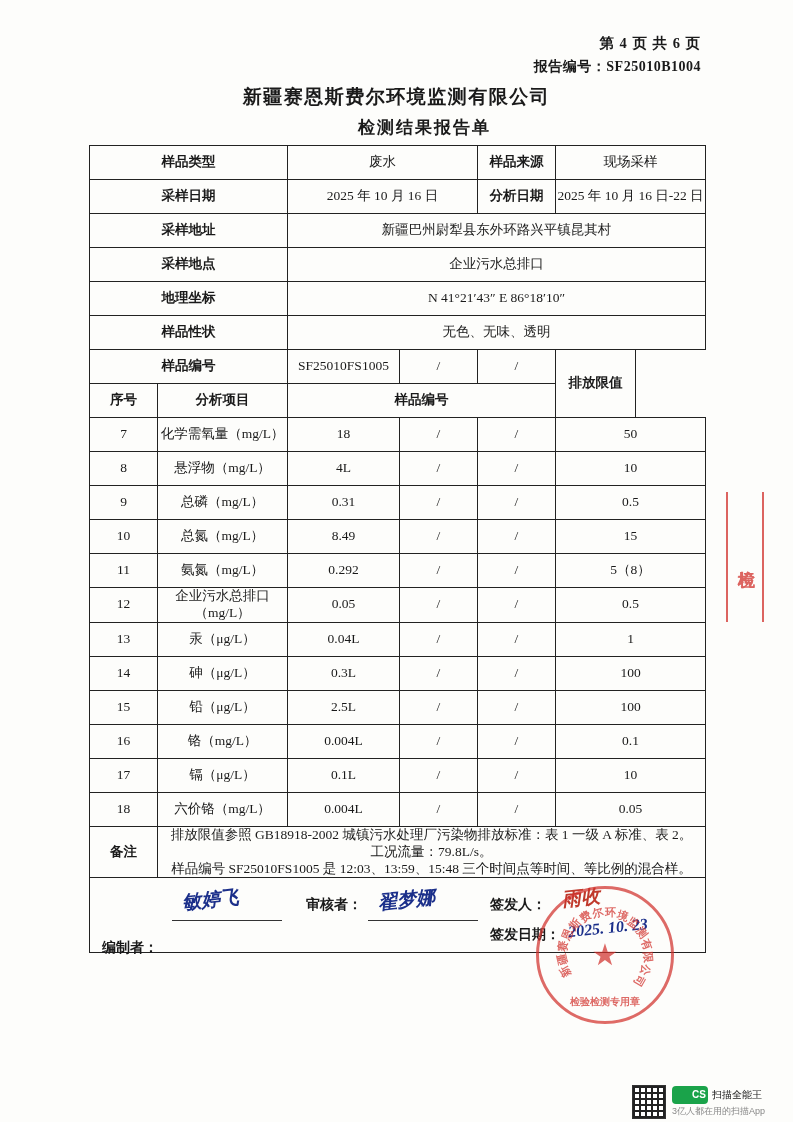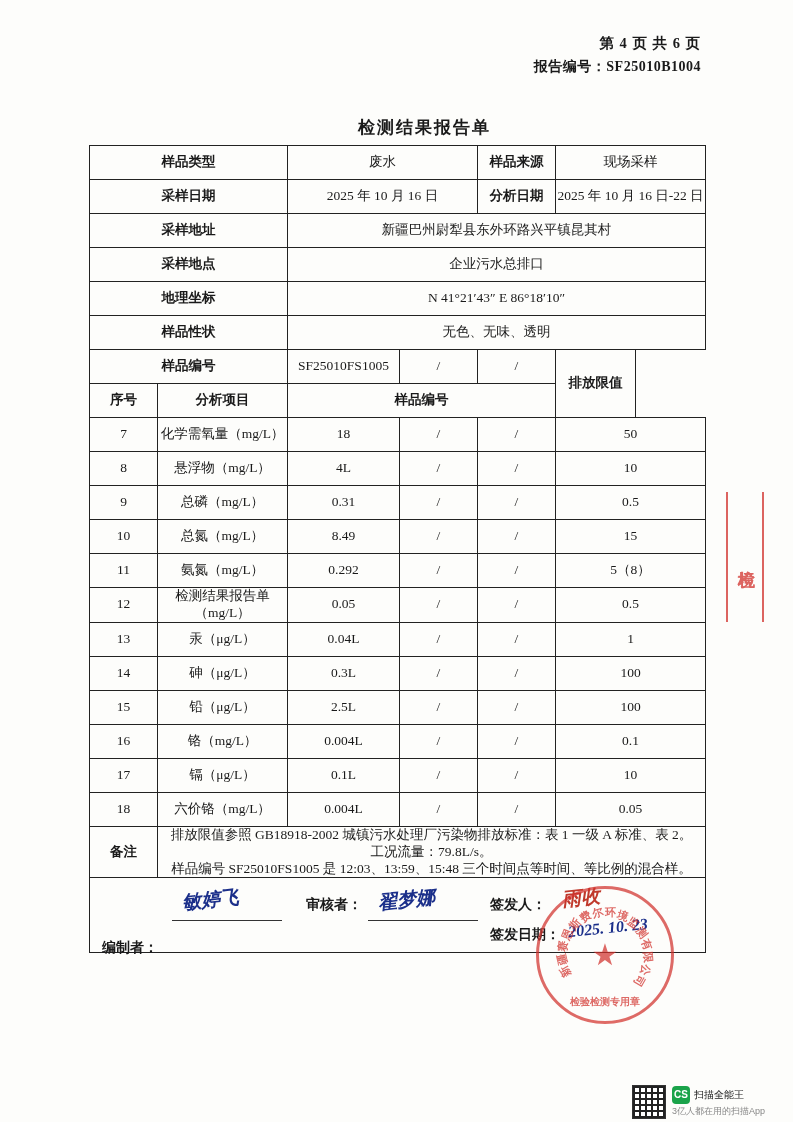--- a/index.html
+++ b/index.html
@@ -188,20 +188,21 @@
   .cs-logo {
     width: 18px; height: 18px;
     background: #1aa34a;
     border-radius: 4px;
     color: #fff;
     font-size: 10px;
     font-weight: bold;
     text-align: center;
     line-height: 18px;
     font-family: "Liberation Sans", sans-serif;
+    padding-left: 18px;
   }
   .cs-txt1 {
     font-size: 10px;
     color: #222;
     font-family: "Liberation Sans", sans-serif;
   }
   .cs-txt2 {
     font-size: 9px;
     color: #888;
     font-family: "Liberation Sans", sans-serif;
@@ -212,20 +213,21 @@
 </head>
 <body>
 
 <div class="page">
 
   <div class="hdr hdr-page">第 4 页 共 6 页</div>
   <div class="hdr hdr-no">
     <span>报告编号：</span><span>SF25010B1004</span>
   </div>
 
+  <div class="title">新疆赛恩斯费尔环境监测有限公司</div>
   <div class="subtitle">检测结果报告单</div>
 
   <table class="main">
     <colgroup>
       <col style="width:68px">
       <col style="width:130px">
       <col style="width:112px">
       <col style="width:78px">
       <col style="width:78px">
       <col style="width:80px">
@@ -309,21 +311,21 @@
         <tr>
           <td>11</td>
           <td class="two-line">氨氮（mg/L）</td>
           <td>0.292</td>
           <td>/</td>
           <td>/</td>
           <td colspan="2">5（8）</td>
         </tr>
         <tr>
           <td>12</td>
-          <td class="two-line">检测结果报告单
+          <td class="two-line">企业污水总排口
 （mg/L）</td>
           <td>0.05</td>
           <td>/</td>
           <td>/</td>
           <td colspan="2">0.5</td>
         </tr>
         <tr>
           <td>13</td>
           <td class="two-line">汞（μg/L）</td>
           <td>0.04L</td>

